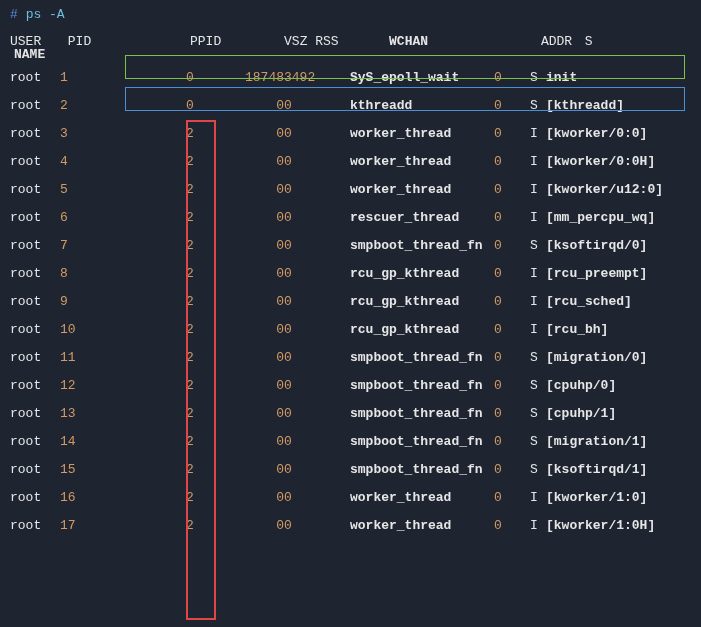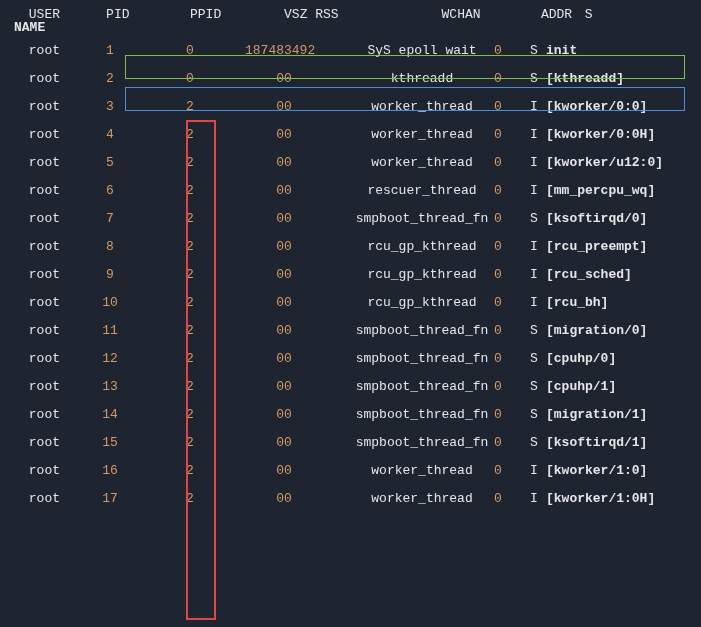--- a/index.html
+++ b/index.html
@@ -26,26 +26,26 @@
   .cmd  { color: #6fbfe0; }
   .header-row {
     color: #e6e6e6;
     margin-bottom: 10px;
   }
   .row {
     margin-bottom: 15px;
     position: relative;
   }
   .cell { display: inline-block; vertical-align: top; }
-  .c-user  { width: 50px;  text-align: right; }
-  .c-pid   { width: 100px; text-align: center; }
+  .c-user  { width: 50px;  text-align: left; }
+  .c-pid   { width: 100px; text-align: left; }
   .c-ppid  { width: 60px;  text-align: center; }
   .c-vsz   { width: 64px;  text-align: right; }
   .c-rss   { width: 60px;  text-align: left; }
-  .c-wchan { width: 150px; text-align: center; padding-left: 6px; }
+  .c-wchan { width: 150px; text-align: left; padding-left: 6px; font-weight: bold; }
   .c-addr  { width: 32px;  text-align: left; }
   .c-s     { width: 16px;  text-align: left; padding-left: 4px; }
   .c-name  { width: 130px; text-align: left; padding-left: 4px; font-weight: bold; }
   .orange { color: #d19a66; }
   .white  { color: #e6e6e6; }
   .box {
     position: absolute;
     pointer-events: none;
     z-index: 2;
   }
@@ -67,20 +67,24 @@
 </style>
 </head>
 <body>
 
 <div class="terminal">
 
   <div class="box box-green"></div>
   <div class="box box-blue"></div>
   <div class="box box-red"></div>
 
+  <div class="prompt-line">
+    <span class="hash">#</span>
+    <span class="cmd">ps -A</span>
+  </div>
 
   <div class="header-row">
     <span class="cell c-user">USER</span>
     <span class="cell c-pid">PID</span>
     <span class="cell c-ppid">PPID</span>
     <span class="cell c-vsz">VSZ</span>
     <span class="cell c-rss">RSS</span>
     <span class="cell c-wchan">WCHAN</span>
     <span class="cell c-addr">ADDR</span>
     <span class="cell c-s">S</span>

